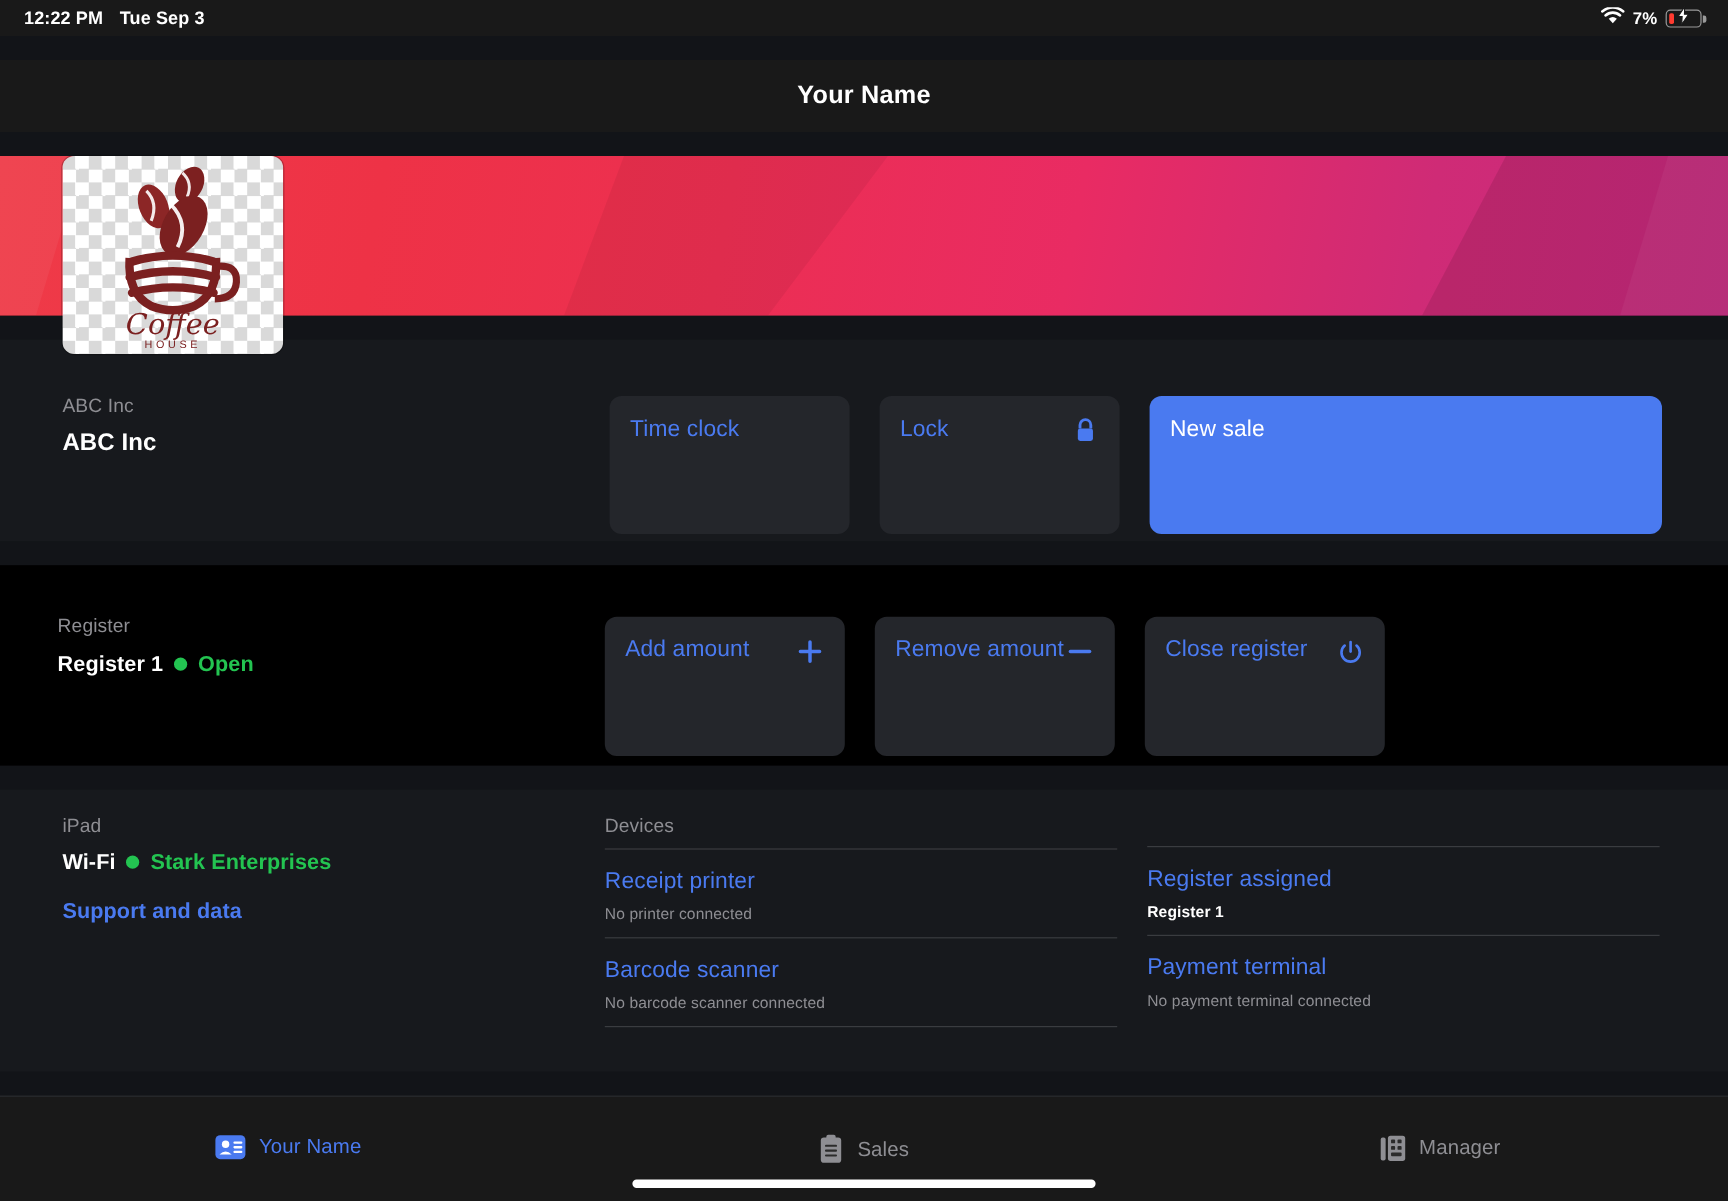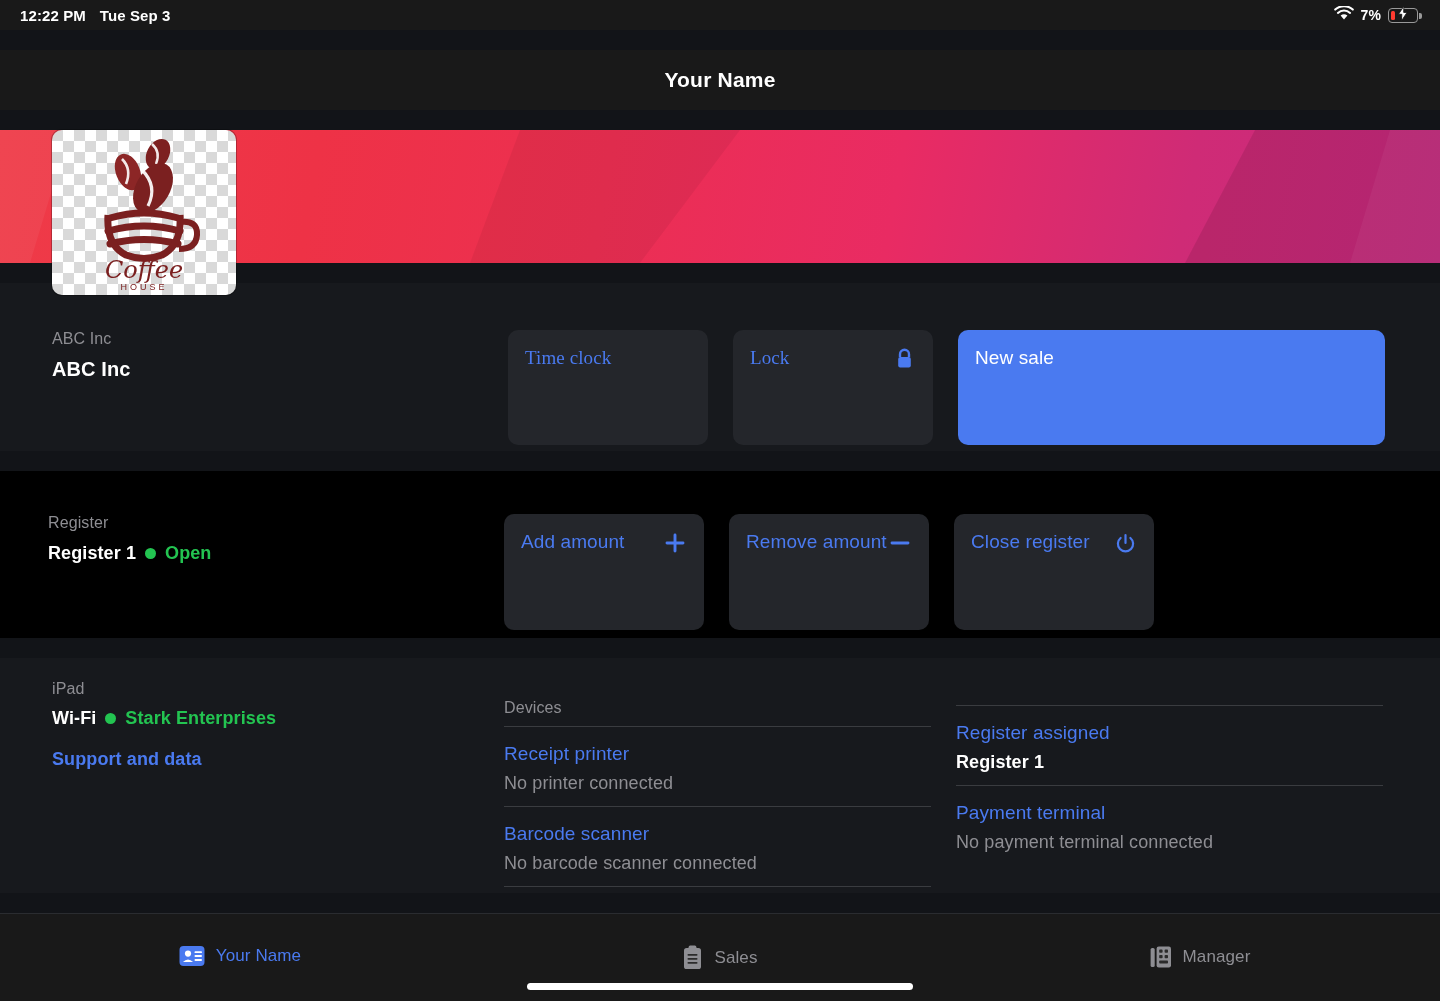--- a/index.html
+++ b/index.html
@@ -196,51 +196,50 @@
     right: 17px;
     top: 17px;
     width: 24px; height: 24px;
     display: flex; align-items: center; justify-content: center;
     color: #4a7af0;
   }
   .card.primary { background: #4a7af0; }
   .card.primary .card-label { color: #ffffff; }
 
   
-  .c-w200 { width: 200px; height: 115px; font-family: Liberation Serif, serif; }
+  .c-w200 { width: 200px; height: 115px; }
   .c-w427 { width: 427px; height: 115px; }
   .c-reg  { width: 200px; height: 116px; }
   .c-reg-narrow { width: 200px; height: 116px; }
 
   
   .dev-cols {
     display: flex;
     padding-left: 52px;
     gap: 25px;
   }
   .dev-col { width: 427px; flex: 0 0 427px; }
   .dev-head {
     color: #8e8e93;
     font-size: 16px;
     letter-spacing: 0.1px;
     padding-bottom: 9px;
-    margin-top: 19px;
   }
   .hr { height: 1px; background: #3a3c40; width: 100%; }
   .dev-item { padding: 16px 0 12px 0; }
   .dev-title {
     color: #4a7af0;
     font-size: 19px;
     font-weight: 400;
     letter-spacing: 0.1px;
     margin-bottom: 8px;
   }
   .dev-sub {
     color: #8e8e93;
-    font-size: 18px;
+    font-size: 13px;
     letter-spacing: 0.1px;
   }
   .dev-sub.strong { color: #ffffff; font-weight: 700; }
   .spacer-head { height: 25px; }
 
   
   .tabbar {
     flex: 0 0 88px;
     background: #191919;
     border-top: 1px solid #2a2c30;

